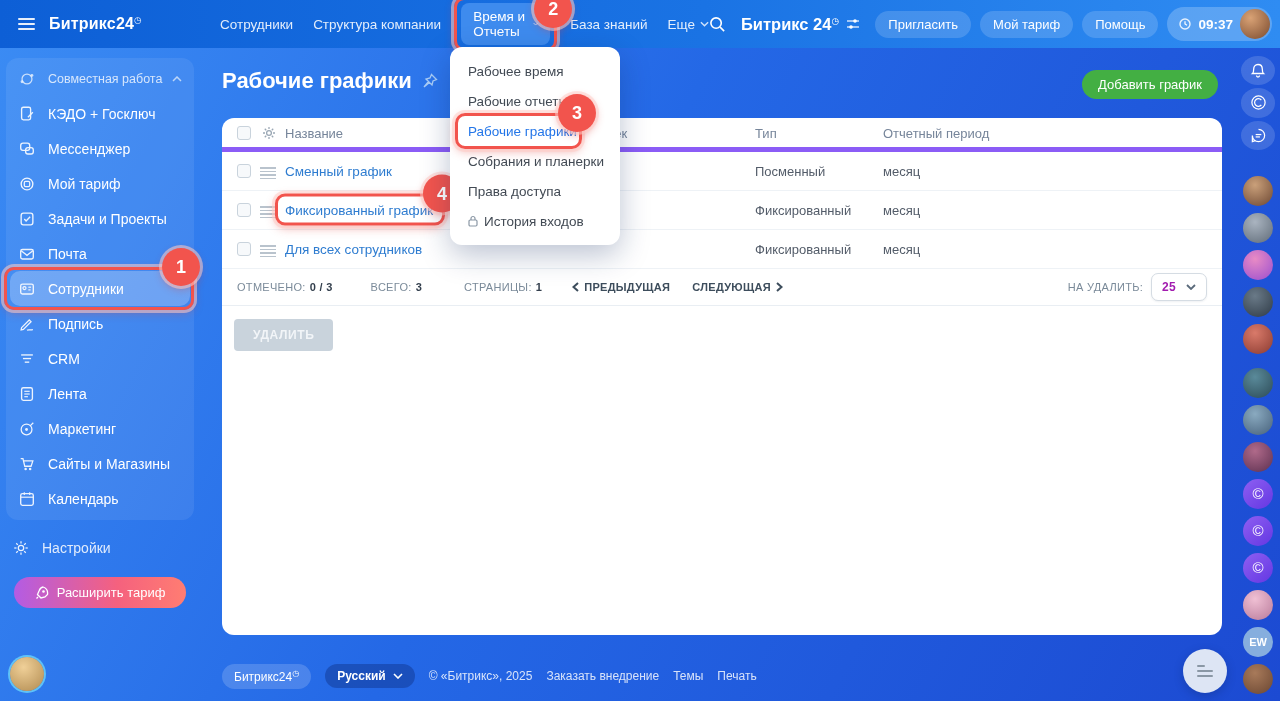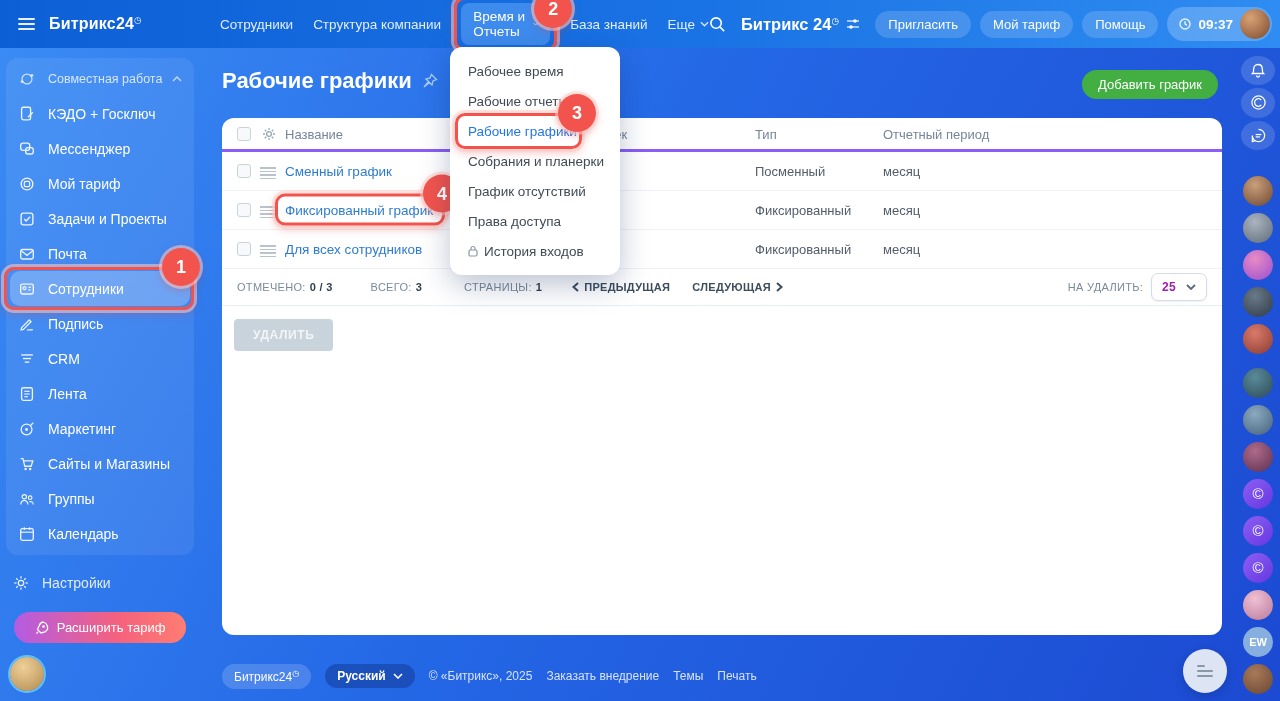--- a/index.html
+++ b/index.html
@@ -52,21 +52,21 @@
 
   
   .main{position:absolute;left:200px;top:48px;width:1080px;height:653px;}
   .page-title-row{position:absolute;left:22px;top:20px;display:flex;align-items:center;gap:10px;}
   .page-title{font-size:22px;font-weight:bold;}
   .add-btn{position:absolute;right:62px;top:22px;background:#43af43;border-radius:15px;
     padding:7px 16px;font-size:13px;color:#fff;cursor:pointer;white-space:nowrap;}
 
   .card{position:absolute;left:22px;top:70px;width:1000px;height:517px;background:#fff;
     border-radius:12px;color:#535c69;z-index:5;}
-  .t-headrow{position:relative;height:34px;border-bottom:3px solid #8b5cf6;text-decoration:underline;}
+  .t-headrow{position:relative;height:34px;border-bottom:5px solid #8b5cf6;text-decoration:underline;}
   .t-row{position:relative;height:39px;border-bottom:1px solid #eef2f6;}
   .cbx{position:absolute;left:15px;top:50%;margin-top:-7px;width:14px;height:14px;
     border:1px solid #c9d3dc;border-radius:3px;background:#f7f9fb;cursor:pointer;}
   .gear-pos{position:absolute;left:39px;top:50%;margin-top:-8px;cursor:pointer;}
   .col-name{position:absolute;left:63px;top:50%;transform:translateY(-50%);font-size:13px;color:#76859a;}
   .col-people{position:absolute;left:355px;top:50%;transform:translateY(-50%);font-size:13px;color:#76859a;}
   .col-type{position:absolute;left:533px;top:50%;transform:translateY(-50%);font-size:13px;color:#76859a;}
   .col-period{position:absolute;left:661px;top:50%;transform:translateY(-50%);font-size:13px;color:#76859a;}
   .drag{position:absolute;left:38px;top:50%;margin-top:-6px;cursor:grab;}
   .drag i{display:block;width:16px;height:1.5px;background:#b9c3cd;margin:2px 0;}
@@ -275,29 +275,20 @@
         </svg>
       <span>Маркетинг</span>
     </div>
     <div class="s-item">
       <svg class="ic" viewBox="0 0 20 20">
           <path d="M3 4 H5.5 L7.5 12.5 H14.5 L16.5 6.5 H6" fill="none" stroke="#fff" stroke-width="1.4"></path>
           <circle cx="8.5" cy="15.5" r="1.4" fill="#fff"></circle>
           <circle cx="13.5" cy="15.5" r="1.4" fill="#fff"></circle>
         </svg>
       <span>Сайты и Магазины</span>
-    </div>
-    <div class="s-item">
-      <svg class="ic" viewBox="0 0 20 20">
-          <circle cx="7" cy="7.5" r="2.4" fill="none" stroke="#fff" stroke-width="1.3"></circle>
-          <circle cx="13.5" cy="8.5" r="2" fill="none" stroke="#fff" stroke-width="1.3"></circle>
-          <path d="M3 16 C3 12.5 6 11.5 7 11.5 C8 11.5 11 12.5 11 16" fill="none" stroke="#fff" stroke-width="1.3"></path>
-          <path d="M12.5 13 C14.5 12.5 17 13.5 17 16" fill="none" stroke="#fff" stroke-width="1.3"></path>
-        </svg>
-      <span>Группы</span>
     </div>
     <div class="s-item">
       <svg class="ic" viewBox="0 0 20 20">
           <rect x="3" y="4" width="14" height="13" rx="2" fill="none" stroke="#fff" stroke-width="1.5"></rect>
           <line x1="3" y1="8" x2="17" y2="8" stroke="#fff" stroke-width="1.3"></line>
           <line x1="7" y1="2.5" x2="7" y2="5.5" stroke="#fff" stroke-width="1.3"></line>
           <line x1="13" y1="2.5" x2="13" y2="5.5" stroke="#fff" stroke-width="1.3"></line>
         </svg>
       <span>Календарь</span>
     </div>
@@ -443,21 +434,20 @@
 
 <div class="dropdown">
   <div class="dd-item">Рабочее время</div>
   <div class="dd-item">Рабочие отчеты</div>
   <div class="dd-item dd-active">
     <span>Рабочие графики</span>
     <span class="ann-box" style="left:5px;top:-3px;right:38px;bottom:-3px;"></span>
     <span class="ann-badge" style="right:24px;top:-22px;">3</span>
   </div>
   <div class="dd-item">Собрания и планерки</div>
-  <div class="dd-item">График отсутствий</div>
   <div class="dd-item">Права доступа</div>
   <div class="dd-item">
     <svg width="10" height="12" viewBox="0 0 10 12">
         <rect x="1" y="5" width="8" height="6" rx="1.2" fill="none" stroke="#8a97a5" stroke-width="1.2"></rect>
         <path d="M3 5 V3.5 a2 2 0 0 1 4 0 V5" fill="none" stroke="#8a97a5" stroke-width="1.2"></path>
       </svg>
     <span>История входов</span>
   </div>
 </div>
 

